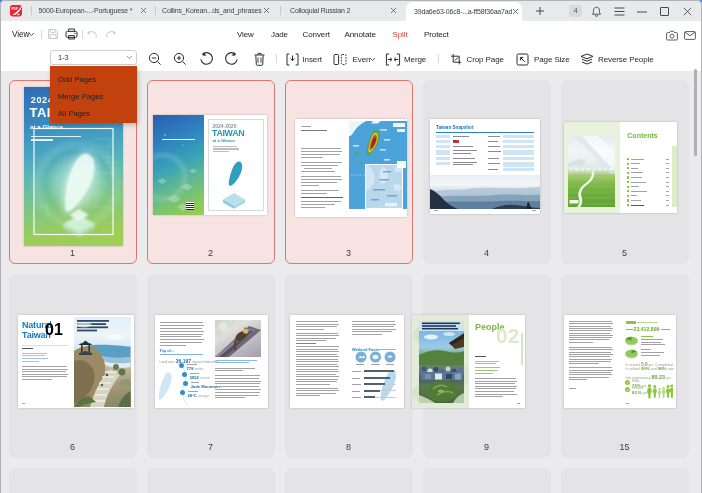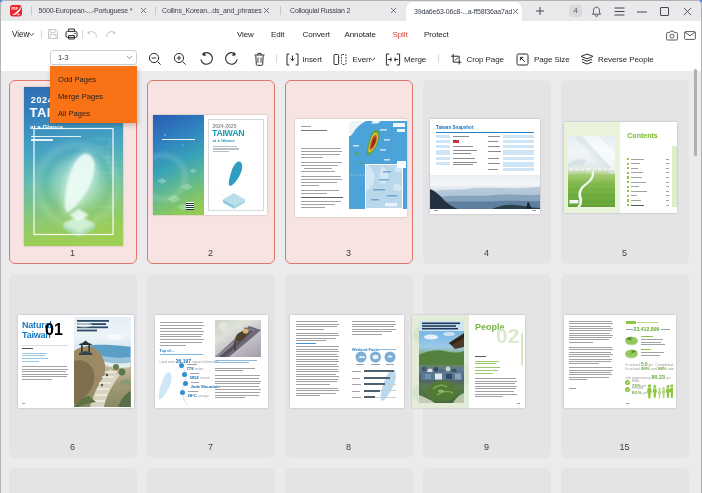--- a/index.html
+++ b/index.html
@@ -25,21 +25,21 @@
   #combo { position:absolute; left:50px; top:3px; width:87px; height:15px; border:1px solid #cfcfd1; border-radius:3px; background:#fff; font-size:7.4px; color:#333; line-height:14px; padding-left:7px; }
   .tbtext { position:absolute; top:0; height:24px; line-height:25px; font-size:8px; letter-spacing:-.1px; color:#26272b; white-space:nowrap; }
   
   #content { position:absolute; left:0px; top:71px; width:702px; height:422px; background:#ebebed; }
   .cell { position:absolute; width:128px; height:184px; border-radius:6px; background:#e4e4e6; }
   .cell.sel { background:#f7e3e1; border:1px solid #e0766c; }
   .pagenum { position:absolute; width:128px; text-align:center; font-size:9px; color:#3c3c3e; }
   .pg { position:absolute; background:#fff; overflow:hidden; box-shadow:0 0 2px rgba(0,0,0,.22); }
   .ln { position:absolute; background:#a2a2a6; height:1px; }
   
-  #dropdown { position:absolute; left:50px; top:66px; width:87px; height:57px; background:#f97316;
+  #dropdown { position:absolute; left:50px; top:66px; width:87px; height:57px; background:#c2410c;
               box-shadow:1px 2px 5px rgba(0,0,0,.22); z-index:50; }
   .ditem { position:absolute; left:8px; font-size:7.6px; color:#222; }
   #sbthumb { position:absolute; left:694px; top:69px; width:3px; height:87px; background:#b1b1b3; border-radius:2px; }
   svg { display:block; }
   .icon { position:absolute; }
 </style>
 </head>
 <body>
 <div id="win">
 
@@ -107,21 +107,21 @@
       <circle cx="10" cy="5.4" r=".7" fill="#2c2d31"></circle>
     </svg>
     <div class="msep" style="left:81.5px"></div>
     <svg class="icon" style="left:87px;top:8.5px" width="11" height="10" viewBox="0 0 11 10">
       <path d="M2.2 1.2 L.8 3.2 L3 4 M1 3.2 C2.5 1.6 5 1.2 7 2.2 C9 3.2 9.8 5.4 9 7.4" fill="none" stroke="#c3c3c6" stroke-width="1"></path>
     </svg>
     <svg class="icon" style="left:105px;top:8.5px" width="11" height="10" viewBox="0 0 11 10">
       <path d="M8.8 1.2 L10.2 3.2 L8 4 M10 3.2 C8.5 1.6 6 1.2 4 2.2 C2 3.2 1.2 5.4 2 7.4" fill="none" stroke="#c3c3c6" stroke-width="1"></path>
     </svg>
     <div class="mitem" style="left:237px">View</div>
-    <div class="mitem" style="left:271px">Edit</div>
+    <div class="mitem" style="left:271px">Jade</div>
     <div class="mitem" style="left:302.5px">Convert</div>
     <div class="mitem" style="left:344.5px">Annotate</div>
     <div class="mitem" style="left:392.5px;color:#d6453c;">Split</div>
     <div class="abs" style="left:393px;top:41.8px;width:17px;height:2px;background:#d6453c;border-radius:1px;"></div>
     <div class="mitem" style="left:424px">Protect</div>
     <svg class="icon" style="left:665.5px;top:8.5px" width="12" height="11" viewBox="0 0 12 11">
       <path d="M1.6 2.6 h2 l1 -1.4 h2.8 l1 1.4 h2 a1 1 0 0 1 1 1 v5.4 a1 1 0 0 1 -1 1 h-8.8 a1 1 0 0 1 -1 -1 V3.6 a1 1 0 0 1 1 -1 Z" fill="none" stroke="#47484c" stroke-width=".9"></path>
       <circle cx="6" cy="6" r="2" fill="none" stroke="#47484c" stroke-width=".9"></circle>
     </svg>
     <svg class="icon" style="left:684px;top:9.5px" width="12" height="9" viewBox="0 0 12 9">

